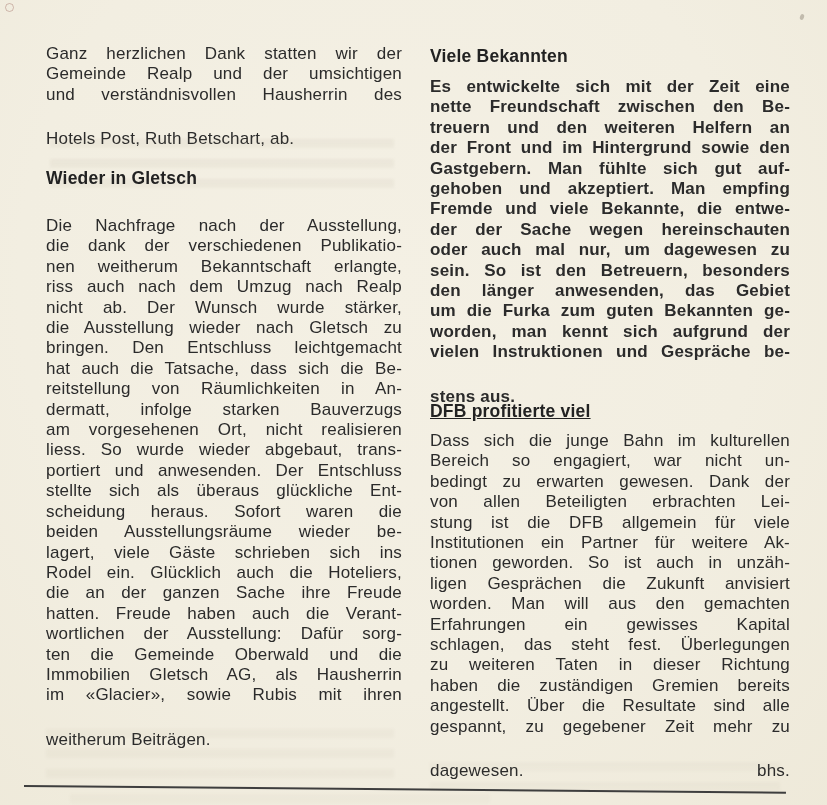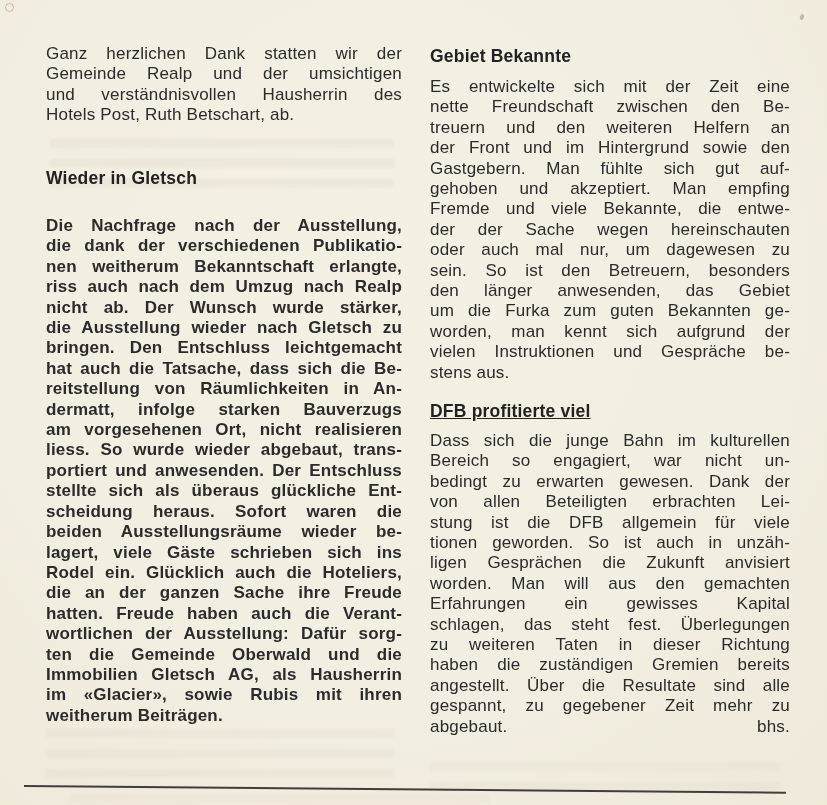--- a/index.html
+++ b/index.html
@@ -14,32 +14,32 @@
     padding-left:32px;
   }
   .block{position:absolute;}
   .para{font-size:17px;letter-spacing:0.2px;}
   .line{
     line-height:20.4px;
     text-align:justify;
     text-align-last:justify;
     -moz-text-align-last:justify;
   }
-  .line-last{text-align-last:left;-moz-text-align-last:left;}
+  .line-last{text-align-last:left;margin-top:24px;-moz-text-align-last:left;}
   .line-split{display:flex;justify-content:space-between;text-align:left;}
   .heading{
     font-size:17.5px;font-weight:bold;margin:0;
     letter-spacing:0.2px;color:#222;
   }
   
   .intro-left   {left:46px; top:44px;  width:356px;}
   .heading-l1   {left:46px; top:168px; width:356px;}
-  .para-left    {left:46px; top:216px; width:356px;font-weight:bold;}
+  .para-left    {left:46px; top:216px; width:356px;}
   .heading-r1   {left:430px;top:46px;  width:360px;}
-  .para-right1  {left:430px;top:77px;  width:360px;}
+  .para-right1  {left:430px;top:77px;  width:360px;font-weight:bold;}
   .heading-r2   {left:430px;top:401px; width:360px;text-decoration:underline;}
   .para-right2  {left:430px;top:431px; width:360px;}
   
   .ghost{
     position:absolute;pointer-events:none;
     filter:blur(1.8px);opacity:.55;
     background:repeating-linear-gradient(180deg,
       rgba(138,124,100,0.14) 0px, rgba(132,120,98,0.10) 9px,
       rgba(0,0,0,0) 9px, rgba(0,0,0,0) 20px);
   }
@@ -101,21 +101,21 @@
       <div class="line">Rodel ein. Glücklich auch die Hoteliers,</div>
       <div class="line">die an der ganzen Sache ihre Freude</div>
       <div class="line">hatten. Freude haben auch die Verant-</div>
       <div class="line">wortlichen der Ausstellung: Dafür sorg-</div>
       <div class="line">ten die Gemeinde Oberwald und die</div>
       <div class="line">Immobilien Gletsch AG, als Hausherrin</div>
       <div class="line">im «Glacier», sowie Rubis mit ihren</div>
       <div class="line line-last">weitherum Beiträgen.</div>
     </div>
 
-  <h2 class="block heading heading-r1">Gebiet Bekannte</h2>
+  <h2 class="block heading heading-r1">Viele Bekannten</h2>
 
   <div class="block para para-right1">
       <div class="line">Es entwickelte sich mit der Zeit eine</div>
       <div class="line">nette Freundschaft zwischen den Be-</div>
       <div class="line">treuern und den weiteren Helfern an</div>
       <div class="line">der Front und im Hintergrund sowie den</div>
       <div class="line">Gastgebern. Man fühlte sich gut auf-</div>
       <div class="line">gehoben und akzeptiert. Man empfing</div>
       <div class="line">Fremde und viele Bekannte, die entwe-</div>
       <div class="line">der der Sache wegen hereinschauten</div>
@@ -129,31 +129,32 @@
     </div>
 
   <h2 class="block heading heading-r2">DFB profitierte viel</h2>
 
   <div class="block para para-right2">
       <div class="line">Dass sich die junge Bahn im kulturellen</div>
       <div class="line">Bereich so engagiert, war nicht un-</div>
       <div class="line">bedingt zu erwarten gewesen. Dank der</div>
       <div class="line">von allen Beteiligten erbrachten Lei-</div>
       <div class="line">stung ist die DFB allgemein für viele</div>
+      <div class="line">Institutionen ein Partner für weitere Ak-</div>
       <div class="line">tionen geworden. So ist auch in unzäh-</div>
       <div class="line">ligen Gesprächen die Zukunft anvisiert</div>
       <div class="line">worden. Man will aus den gemachten</div>
       <div class="line">Erfahrungen ein gewisses Kapital</div>
       <div class="line">schlagen, das steht fest. Überlegungen</div>
       <div class="line">zu weiteren Taten in dieser Richtung</div>
       <div class="line">haben die zuständigen Gremien bereits</div>
       <div class="line">angestellt. Über die Resultate sind alle</div>
       <div class="line">gespannt, zu gegebener Zeit mehr zu</div>
       <div class="line line-last line-split">
-        <span>abgebaut.</span>
+        <span>dagewesen.</span>
         <span>bhs.</span>
       </div>
     </div>
 
   <div class="ghost ghost-2"></div>
   <div class="ghost ghost-3"></div>
   <div class="ghost ghost-4"></div>
 
   <div class="rule"></div>
 

